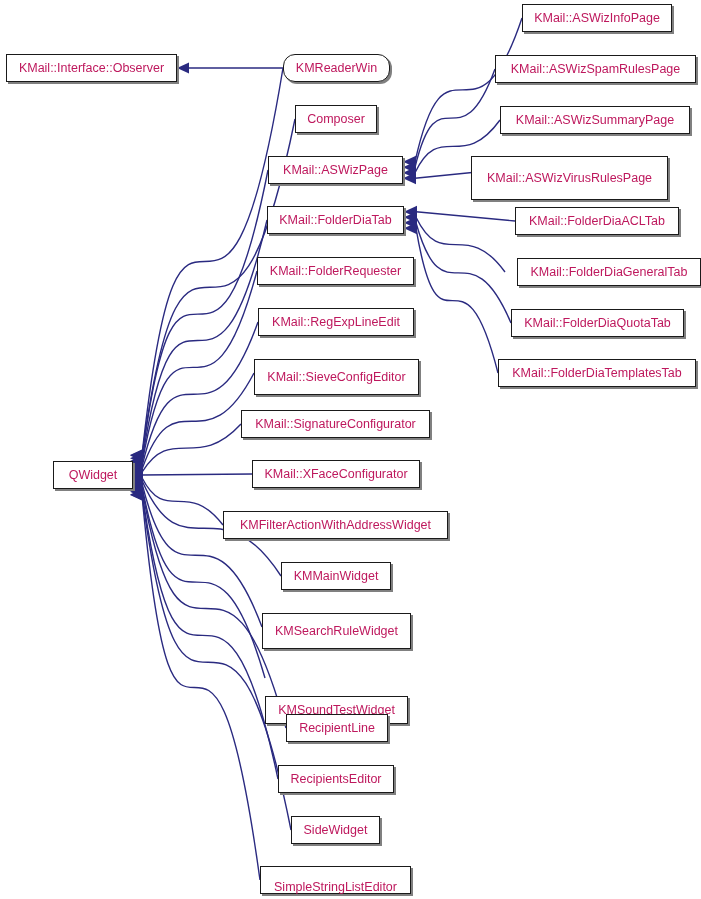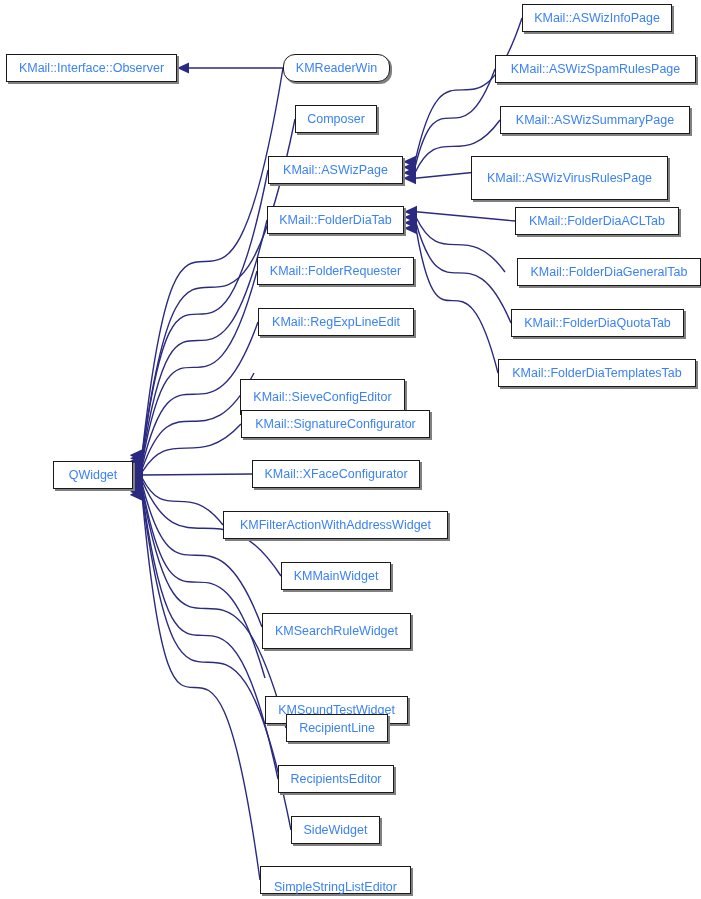--- a/index.html
+++ b/index.html
@@ -3,21 +3,21 @@
 <meta charset="utf-8">
 <style>
   html,body{margin:0;padding:0;background:#ffffff;}
   #page{position:relative;width:701px;height:899px;background:#ffffff;
         font-family:"Liberation Sans","DejaVu Sans",sans-serif;overflow:hidden;}
   #edges{position:absolute;left:0;top:0;width:701px;height:899px;pointer-events:none;}
   .node{position:absolute;box-sizing:border-box;background:#ffffff;
         border:1px solid #1a1a1a;
         box-shadow:2px 2px 0 0 #808080;
         display:flex;align-items:center;justify-content:center;
-        color:#3b82f6;font-size:12.5px;line-height:1;white-space:nowrap;}
+        color:#be185d;font-size:12.5px;line-height:1;white-space:nowrap;}
   .node .lbl{display:block;padding:0 6px;}
 </style>
 </head>
 <body>
 
 <div id="page">
 
   <svg id="edges" width="701" height="899" viewBox="0 0 701 899" xmlns="http://www.w3.org/2000/svg">
     <g id="edge-paths" fill="none" stroke="#2a2a80" stroke-width="1.4">
         <path d="M 283 68 L 188 68"></path>
@@ -95,21 +95,21 @@
       </div>
       <div class="node" style="left: 267px; top: 206px; width: 137px; height: 28px;">
         <span class="lbl">KMail::FolderDiaTab</span>
       </div>
       <div class="node" style="left: 257px; top: 257px; width: 157px; height: 28px;">
         <span class="lbl">KMail::FolderRequester</span>
       </div>
       <div class="node" style="left: 258px; top: 308px; width: 156px; height: 28px;">
         <span class="lbl">KMail::RegExpLineEdit</span>
       </div>
-      <div class="node" style="left: 240px; top: 359px; width: 165px; height: 36px; margin-top: 20px;">
+      <div class="node" style="left: 254px; top: 359px; width: 165px; height: 36px;">
         <span class="lbl">KMail::SieveConfigEditor</span>
       </div>
       <div class="node" style="left: 241px; top: 410px; width: 189px; height: 28px;">
         <span class="lbl">KMail::SignatureConfigurator</span>
       </div>
       <div class="node" style="left: 252px; top: 460px; width: 168px; height: 28px;">
         <span class="lbl">KMail::XFaceConfigurator</span>
       </div>
       <div class="node" style="left: 223px; top: 511px; width: 225px; height: 28px;">
         <span class="lbl">KMFilterActionWithAddressWidget</span>

